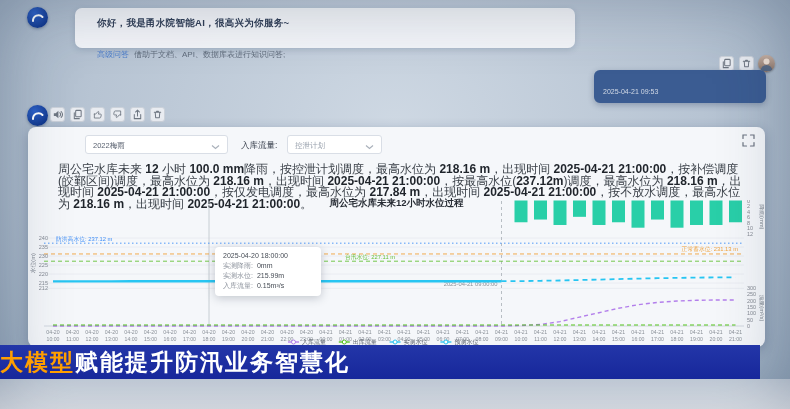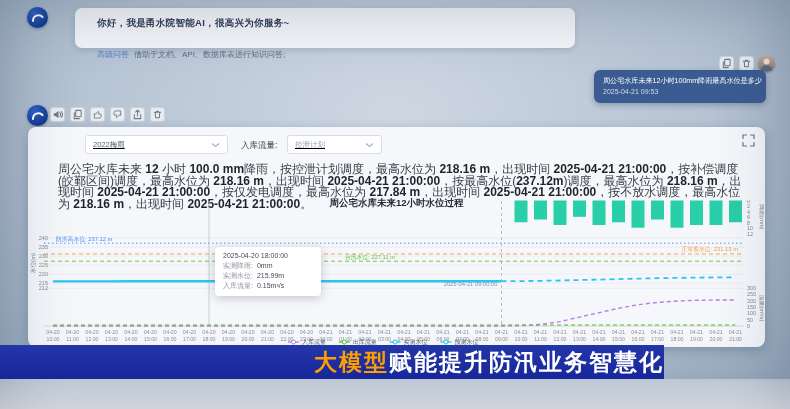--- a/index.html
+++ b/index.html
@@ -26,40 +26,40 @@
   .icon-btn{position:absolute;width:15px;height:15px;border-radius:3px;background:#e9ecf1;
        border:1px solid #ccd2da;display:flex;align-items:center;justify-content:center;box-sizing:border-box;cursor:pointer;}
   .icon-btn svg{stroke:#6f7782;fill:none;stroke-width:1.1;stroke-linecap:round;stroke-linejoin:round;}
   .avatar-user{position:absolute;left:758px;top:55px;width:17px;height:17px;border-radius:50%;
        background:linear-gradient(180deg,#c9b2a4,#8d7466);overflow:hidden;box-shadow:0 1px 2px rgba(0,0,0,.3);}
   
   .panel{position:absolute;left:28px;top:127px;width:737px;height:220px;background:#f5f7fa;
        border-radius:8px;box-shadow:0 3px 12px rgba(25,45,85,.28);}
   .ctl-label{position:absolute;font-size:8.5px;color:#3c4350;top:13px;}
   .select{position:absolute;top:8px;height:19px;background:#fff;border:1px solid #d9dee6;border-radius:3px;
-       box-sizing:border-box;display:flex;align-items:center;padding:2px 7px;cursor:pointer;text-decoration:underline;}
+       box-sizing:border-box;display:flex;align-items:flex-end;padding:2px 7px;cursor:pointer;}
   .select .val{font-size:7.5px;color:#5a6270;flex:1;}
   .select .val.ph{color:#98a0ac;}
   .select svg{stroke:#aab1bb;fill:none;stroke-width:1.2;}
   .report{position:absolute;left:30px;top:25px;width:692px;font-size:12px;line-height:11.5px;color:#3a4048;}
   .report b{color:#1f242b;font-weight:700;}
   .chart-title{position:absolute;left:0;top:62px;width:737px;text-align:center;
        font-size:9.5px;font-weight:bold;color:#262b33;margin-top:8px;}
   .fs-btn{position:absolute;right:10px;top:6px;width:13px;height:13px;cursor:pointer;}
   .fs-btn svg{stroke:#6b7280;fill:none;stroke-width:1.2;stroke-linecap:round;}
   .chart-svg{position:absolute;left:2px;top:73px;}
   
   .tooltip{position:absolute;left:215px;top:247px;width:106px;background:#fff;border-radius:4px;
        box-shadow:0 2px 10px rgba(40,50,70,.25);padding:5px 8px;box-sizing:border-box;z-index:5;}
   .tooltip .tt{font-size:7px;color:#464c55;margin-bottom:2px;}
   .tooltip .row{font-size:7px;line-height:10px;color:#8b919b;display:flex;}
   .tooltip .row i{font-style:normal;color:#464c55;margin-left:4px;}
   
-  .banner{position:absolute;left:0;top:345px;width:664px;height:34px;z-index:10;
-       background:linear-gradient(180deg,#2336a8,#17279b);display:flex;align-items:center;justify-content:flex-end;}
+  .banner{position:absolute;left:0;top:345px;width:760px;height:34px;z-index:10;
+       background:linear-gradient(180deg,#2336a8,#17279b);display:flex;align-items:center;justify-content:flex-start;}
   .banner .txt{font-size:23px;font-weight:bold;letter-spacing:2px;color:#fff;}
   .banner .hl{color:#ff9e00;}
   .footer{position:absolute;left:0;top:379px;width:790px;height:30px;
        background:linear-gradient(180deg,#c8d1dc,#eef1f5);}
 </style>
 </head>
 <body>
 
 <div class="stage">
 
@@ -86,21 +86,20 @@
       <path d="M2.5 3.5h7M5 3.5v-1h2v1M3.5 3.5l.5 6h4l.5-6"></path>
     </svg>
   </div>
   <div class="avatar-user">
     <svg width="17" height="17" viewBox="0 0 17 17">
       <circle cx="8.5" cy="6.5" r="3" fill="#f3e2d5"></circle>
         <path d="M2.5 16a6 6 0 0 1 12 0z" fill="#5a6b85"></path>
     </svg>
   </div>
   <div class="user-bubble">
-    <div class="q">周公宅水库未来12小时100mm降雨最高水位是多少</div>
     <div class="ts">2025-04-21 09:53</div>
   </div>
 
   <div class="ai-avatar" style="left:27px;top:105px;">
     <svg width="21" height="21" viewBox="0 0 21 21">
       <path d="M6 14a5.5 5.5 0 0 1 9.5-4" stroke="#fff" stroke-width="2" fill="none" stroke-linecap="round"></path>
     </svg>
   </div>
   <div class="icon-btn" style="left:50px;top:107px;">
     <svg width="11" height="11" viewBox="0 0 12 12">

